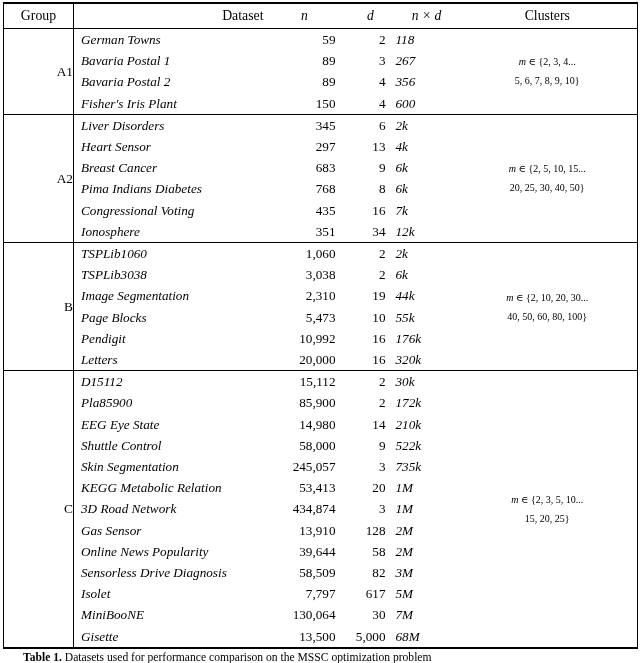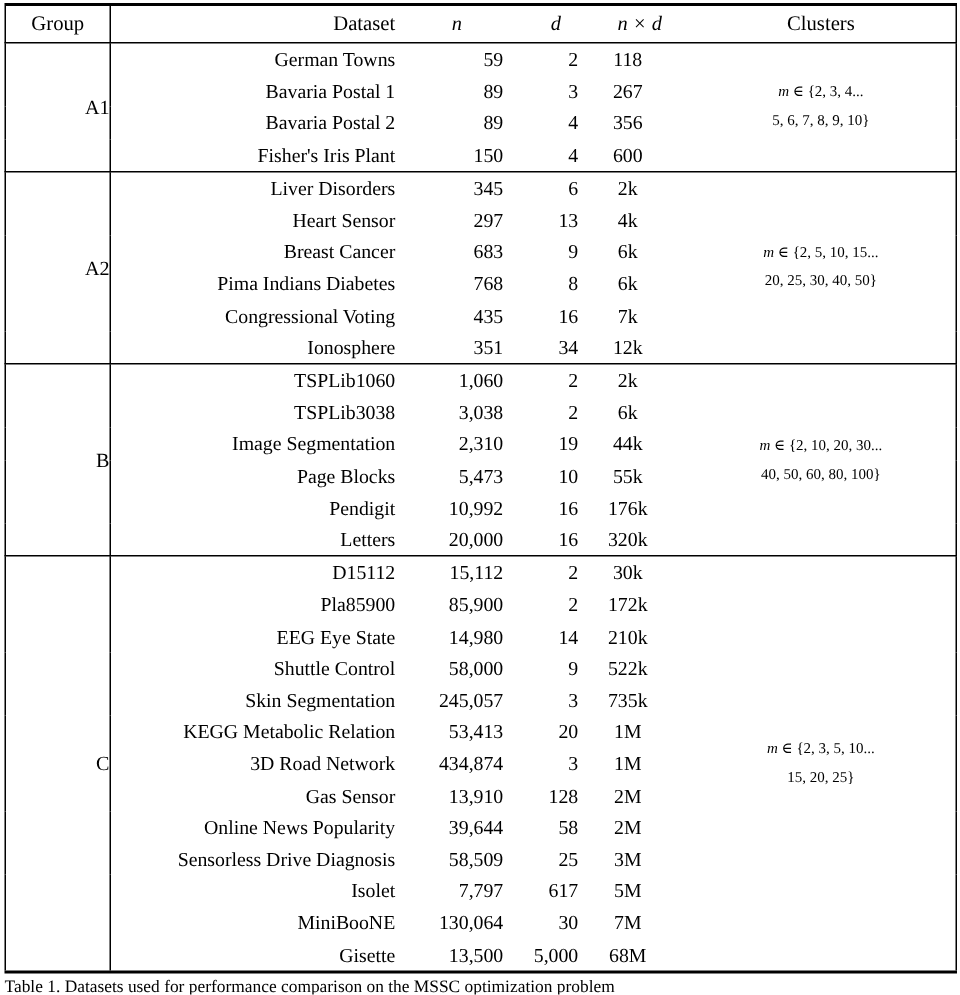--- a/index.html
+++ b/index.html
@@ -76,34 +76,36 @@
     font-weight: normal;
     font-size: 13.6px;
   }
 
   
   .row-cell {
     height: 21.2px;
     line-height: 21.2px;
   }
   .cell-dataset {
-    text-align: right;
+    text-align: left;
     padding-left: 7px !important;
     white-space: nowrap;
+    font-style: italic;
   }
   .cell-num {
     text-align: right;
     padding-right: 10px !important;
     white-space: nowrap;
     font-variant-numeric: lining-nums;
   }
   .cell-nd {
-    text-align: center;
+    text-align: left;
     padding-right: 16px !important;
     white-space: nowrap;
+    font-style: italic;
   }
   .cell-group {
     text-align: right;
     vertical-align: middle;
     font-size: 13.4px;
   }
   .cell-clusters {
     text-align: center;
     vertical-align: middle;
     font-size: 10px;
@@ -120,21 +122,21 @@
     position: absolute;
     left: 3px;
     top: 651px;
     width: 634px;
     font-size: 11.6px;
     line-height: 13.5px;
     color: #000;
     white-space: nowrap;
     overflow: hidden;
   }
-  .caption b { font-weight: normal; }
+  .caption b { font-weight: bold; margin-left: 20px; }
 </style>
 </head>
 <body>
 
 <div class="page">
 
   <div class="table-wrap">
     <table class="dataset-table">
       <colgroup>
         <col class="col-group">
@@ -327,21 +329,21 @@
           </tr>
           <tr>
             <td class="row-cell cell-dataset">Online News Popularity</td>
             <td class="row-cell cell-num">39,644</td>
             <td class="row-cell cell-num">58</td>
             <td class="row-cell cell-nd">2M</td>
           </tr>
           <tr>
             <td class="row-cell cell-dataset">Sensorless Drive Diagnosis</td>
             <td class="row-cell cell-num">58,509</td>
-            <td class="row-cell cell-num">25</td>
+            <td class="row-cell cell-num">82</td>
             <td class="row-cell cell-nd">3M</td>
           </tr>
           <tr>
             <td class="row-cell cell-dataset">Isolet</td>
             <td class="row-cell cell-num">7,797</td>
             <td class="row-cell cell-num">617</td>
             <td class="row-cell cell-nd">5M</td>
           </tr>
           <tr>
             <td class="row-cell cell-dataset">MiniBooNE</td>

